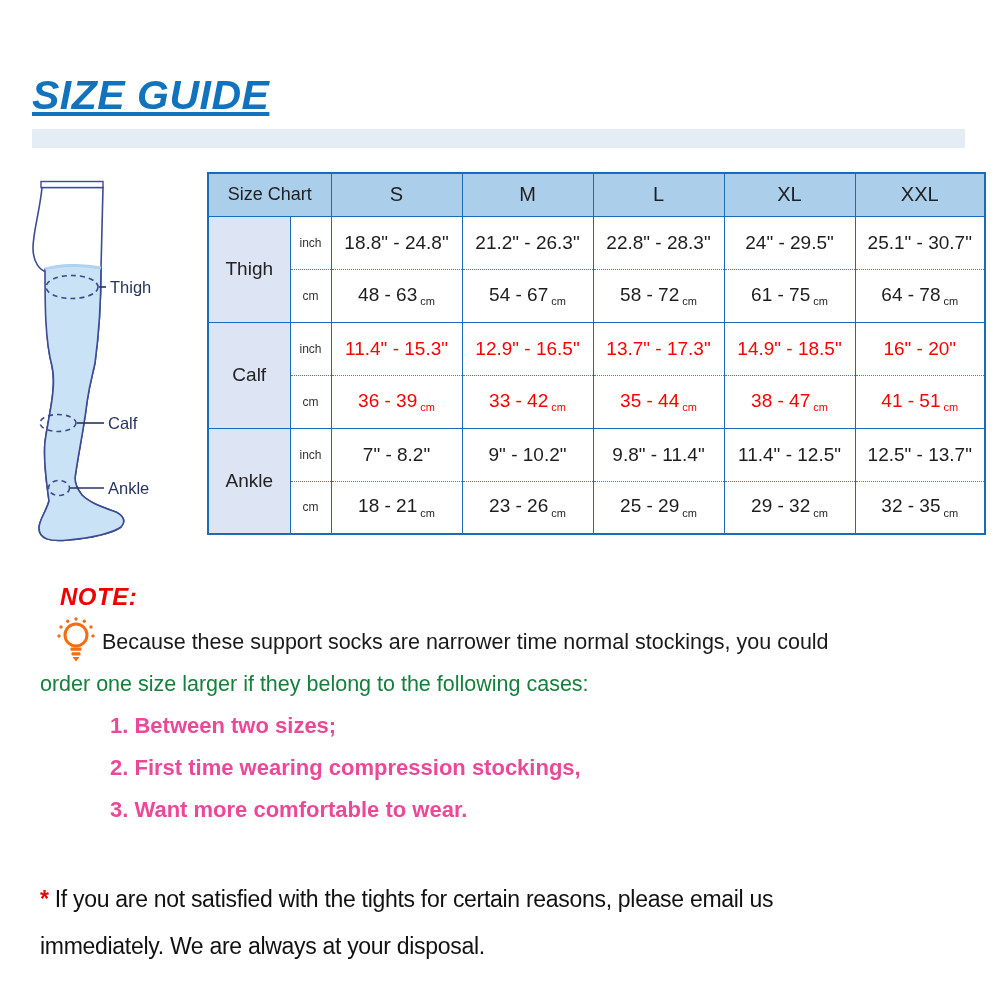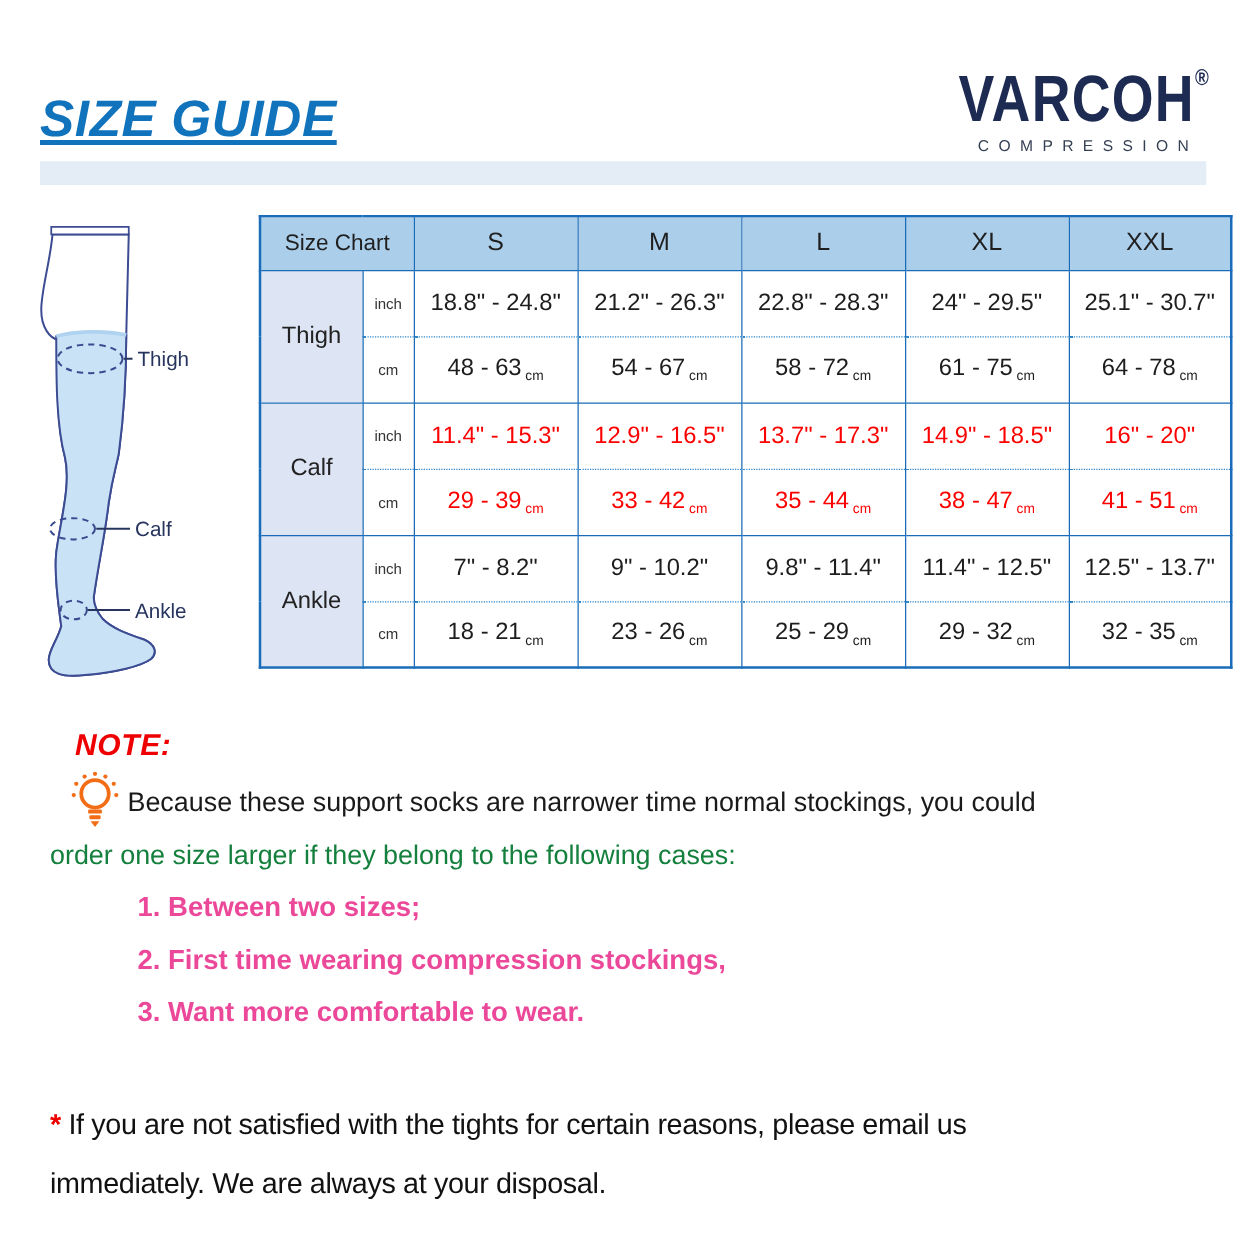--- a/index.html
+++ b/index.html
@@ -51,26 +51,20 @@
           line-height:47px;letter-spacing:-0.3px;}
   .asterisk{color:#ee0000;font-weight:bold;}
 </style>
 </head>
 <body>
 
 <div id="canvas">
 
   <div class="title">SIZE GUIDE</div>
   <div class="bar"></div>
-  <div class="logo">
-    <div>
-      <span class="brand"><span>VARCOH</span><span class="reg">®</span></span>
-    </div>
-    <div class="tagline">COMPRESSION</div>
-  </div>
 
   <svg class="leg" width="170" height="390" viewBox="0 0 170 390">
 
     <path d="M 22 17.5
          C 20 40, 13 62, 13 78
          C 13 92, 20 101, 27 102
          C 26 135, 25 170, 32 196
          C 37 218, 28 248, 25 272
          C 23 292, 27 315, 29 331
          C 26 342, 19 350, 19 358
@@ -158,21 +152,21 @@
       <td class="label" rowspan="2">Calf</td>
       <td class="unit">inch</td>
       <td class="val">11.4" - 15.3"</td>
       <td class="val">12.9" - 16.5"</td>
       <td class="val">13.7" - 17.3"</td>
       <td class="val">14.9" - 18.5"</td>
       <td class="val">16" - 20"</td>
     </tr>
     <tr class="drow cm-row red">
       <td class="unit">cm</td>
-      <td class="val"><span>29 - 39</span><sub>cm</sub></td>
+      <td class="val"><span>36 - 39</span><sub>cm</sub></td>
       <td class="val"><span>33 - 42</span><sub>cm</sub></td>
       <td class="val"><span>35 - 44</span><sub>cm</sub></td>
       <td class="val"><span>38 - 47</span><sub>cm</sub></td>
       <td class="val"><span>41 - 51</span><sub>cm</sub></td>
     </tr>
 
     <tr class="drow inch-row">
       <td class="label" rowspan="2">Ankle</td>
       <td class="unit">inch</td>
       <td class="val">7" - 8.2"</td>

